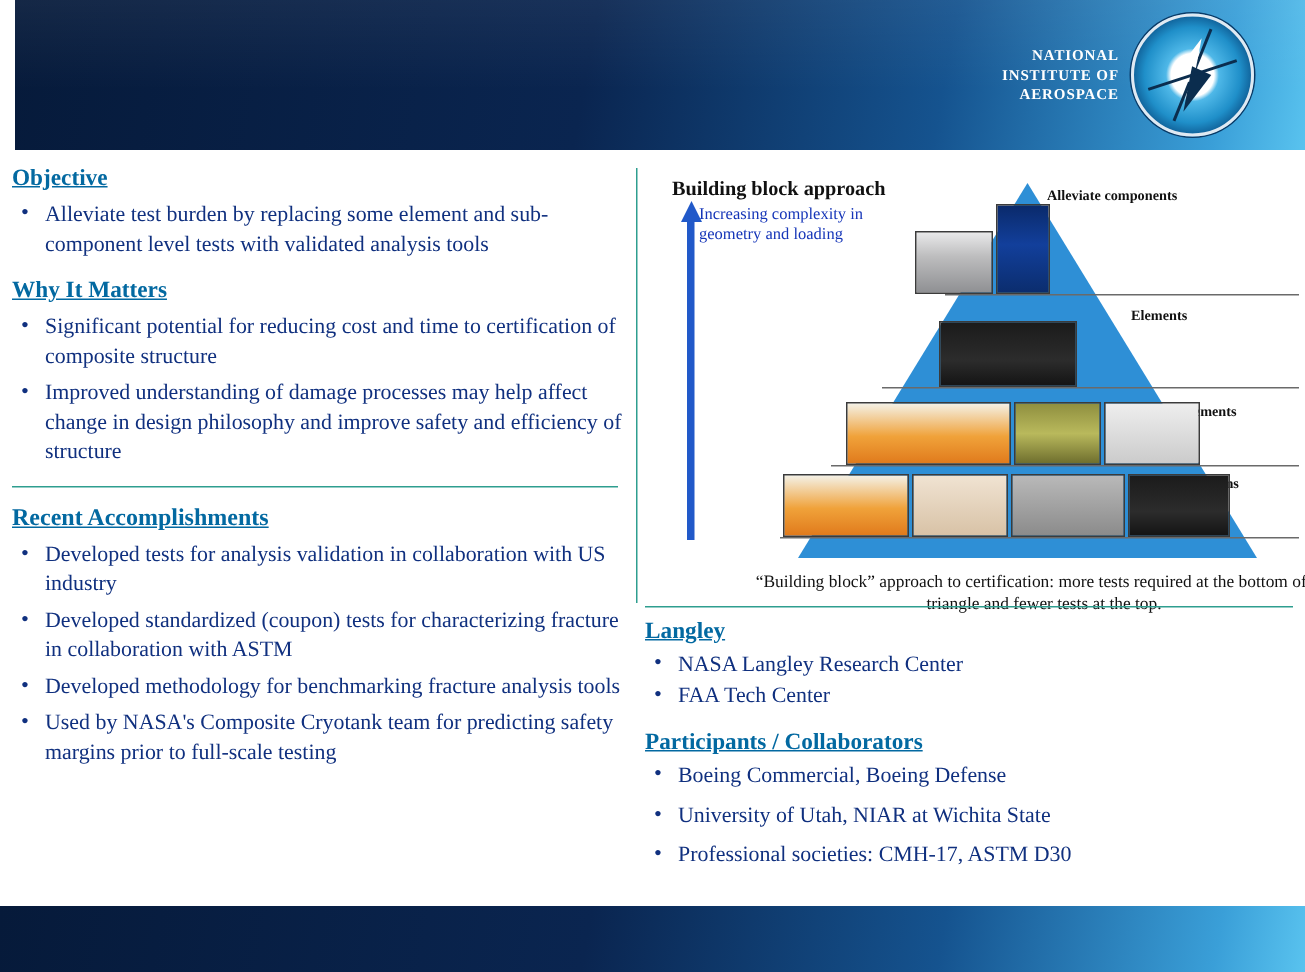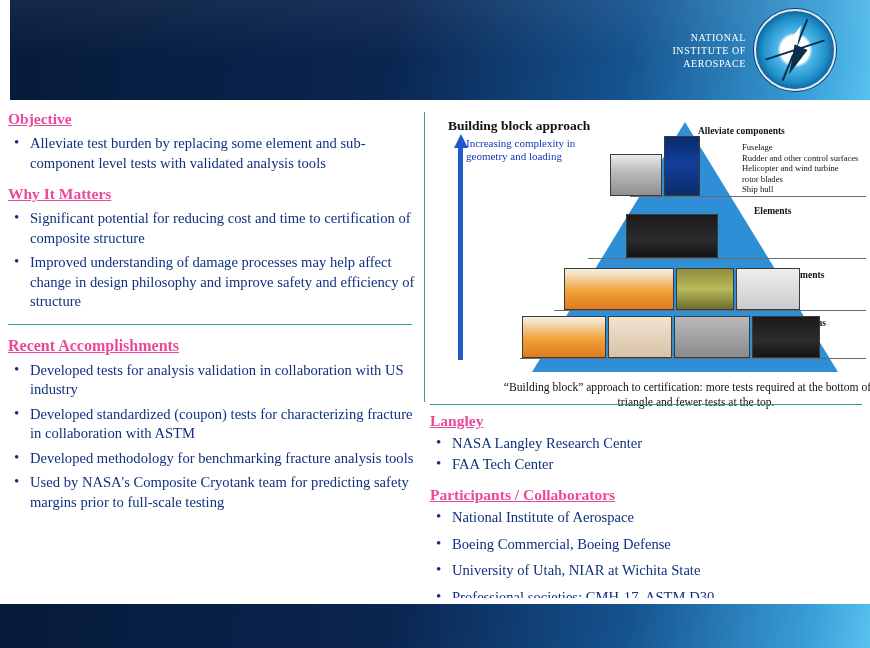--- a/index.html
+++ b/index.html
@@ -48,21 +48,21 @@
     top: 6px;
     width: 185px;
     height: 88px;
     display: flex;
     align-items: center;
     justify-content: flex-end;
   }
   .logo-text {
     color: #ffffff;
     font-size: 10px;
-    font-weight: normal;
+    font-weight: bold;
     letter-spacing: 0.6px;
     text-align: right;
     line-height: 13px;
     margin-right: 8px;
     font-family: "Liberation Serif", serif;
   }
   .logo-mark {
     width: 78px;
     height: 78px;
     border-radius: 50%;
@@ -122,21 +122,21 @@
 
   
   .left-col {
     position: absolute;
     left: 8px;
     top: 110px;
     width: 412px;
     height: 480px;
   }
   .sec-head {
-    color: #ec4899;
+    color: #0369a1;
     font-size: 15.5px;
     font-weight: bold;
     text-decoration: underline;
     margin: 0 0 6px 0;
     font-family: "Liberation Serif", serif;
   }
   .sec-head.big {
     font-size: 16px;
   }
   ul.bullets {
@@ -392,27 +392,20 @@
       <div class="row-line" style="left:160px; top:78px; width:236px;"></div>
       <div class="row-line" style="left:118px; top:140px; width:278px;"></div>
       <div class="row-line" style="left:84px; top:192px; width:312px;"></div>
       <div class="row-line" style="left:50px; top:240px; width:346px;"></div>
 
       <div class="row-label" style="left:228px; top:8px;">Alleviate components</div>
       <div class="row-label" style="left:284px; top:88px;">Elements</div>
       <div class="row-label" style="left:300px; top:152px;">Sub-elements</div>
       <div class="row-label" style="left:320px; top:200px;">Coupons</div>
 
-      <div class="side-list" style="left:272px; top:24px; width:128px;">
-        <div>Fuselage</div>
-        <div>Rudder and other control surfaces</div>
-        <div>Helicopter and wind turbine</div>
-        <div>rotor blades</div>
-        <div>Ship hull</div>
-      </div>
 
       <div class="tile t-cyl" style="left:140px; top:36px; width:50px; height:40px;"></div>
       <div class="tile t-blue" style="left:194px; top:18px; width:34px; height:58px;"></div>
 
       <div class="tile t-dark" style="left:156px; top:96px; width:90px; height:42px;"></div>
 
       <div class="tile t-orange" style="left:94px; top:150px; width:108px; height:40px;"></div>
       <div class="tile t-olive" style="left:206px; top:150px; width:56px; height:40px;"></div>
       <div class="tile t-panel" style="left:266px; top:150px; width:62px; height:40px;"></div>
 
@@ -429,21 +422,20 @@
 
   <div class="right-lower">
     <div class="sec-head">Langley</div>
     <ul class="bullets tight">
       <li>NASA Langley Research Center</li>
       <li>FAA Tech Center</li>
     </ul>
 
     <div class="sec-head">Participants / Collaborators</div>
     <ul class="bullets loose">
-      <li>National Institute of Aerospace</li>
       <li>Boeing Commercial, Boeing Defense</li>
       <li>University of Utah, NIAR at Wichita State</li>
       <li>Professional societies: CMH-17, ASTM D30</li>
     </ul>
   </div>
 
   <div class="footer-white"></div>
   <div class="footer"></div>
 
 </div>

